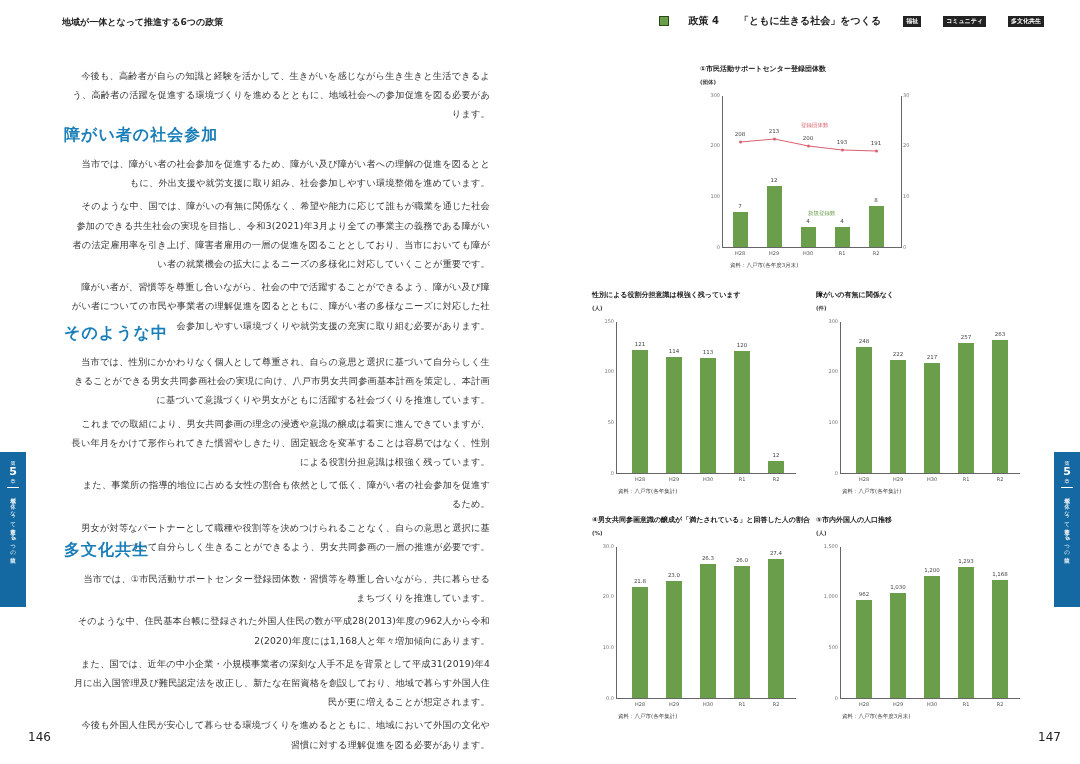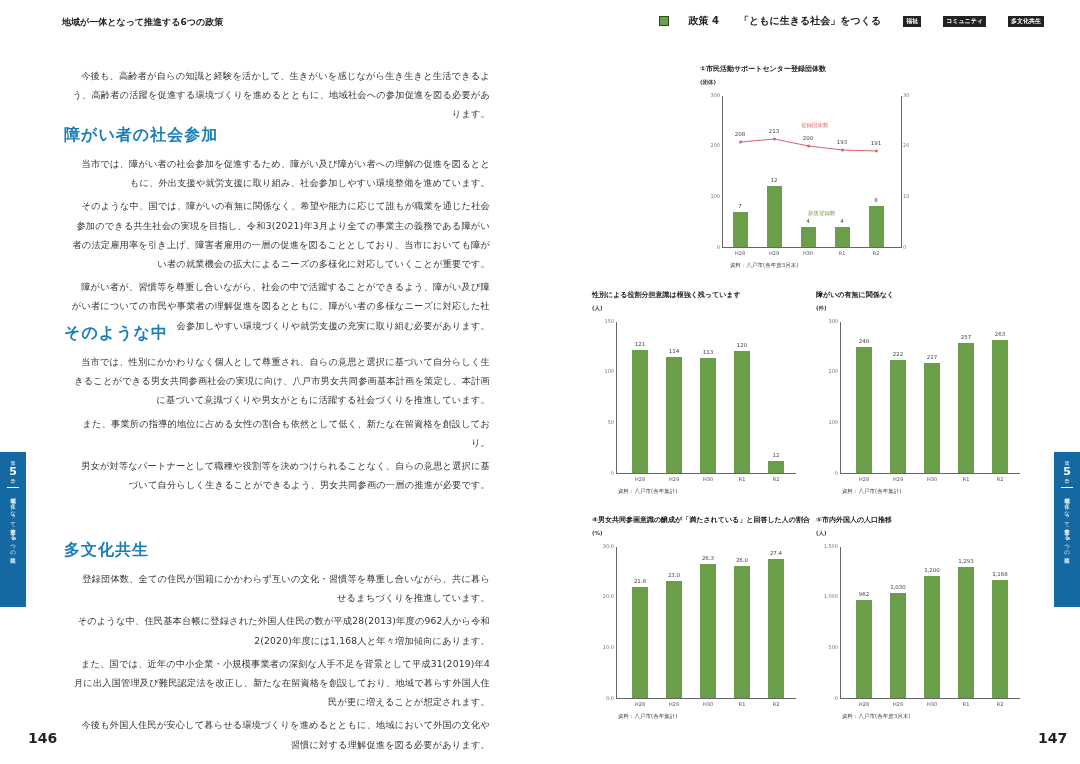--- a/index.html
+++ b/index.html
@@ -17,21 +17,21 @@
     position: absolute; right: 36px; top: 14px; display: flex; align-items: center; gap: 20px;
     font-size: 10px; font-weight: bold; color: #222;
   }
   .policy-square { width: 10px; height: 10px; background: #6a9e4b; border: 1px solid #2d4a1c; display: inline-block; }
   .tag { background: #222; color: #fff; font-size: 6px; padding: 1px 3px; margin-left: 2px; font-weight: bold; }
 
   .body-text { position: absolute; left: 64px; width: 430px; font-size: 9.2px; line-height: 19.2px; color: #333; letter-spacing: 0.2px; }
   .body-text p { text-indent: 1em; margin: 4px; text-align: right; }
   .section-heading { position: absolute; left: 64px; font-size: 16px; font-weight: bold; color: #1a7fb8; letter-spacing: 1px; }
 
-  .page-num { position: absolute; font-size: 14px; font-weight: bold; color: #222; }
+  .page-num { position: absolute; font-size: 12px; font-weight: normal; color: #222; }
 
   .side-tab {
     position: absolute; width: 26px; height: 155px; background: #1569a3; color: #fff;
     display: flex; flex-direction: column; align-items: center; padding-top: 8px;
   }
   .side-tab .chap { font-size: 5px; }
   .side-tab .num { font-size: 11px; font-weight: bold; line-height: 12px; }
   .side-tab .line { width: 12px; height: 1px; background: #fff; margin: 3px 0; }
   .side-tab .vtext { writing-mode: vertical-rl; font-size: 5.5px; line-height: 7px; margin-top: 2px; }
 
@@ -58,27 +58,28 @@
   <div class="section-heading" style="top:125px;">障がい者の社会参加</div>
   <div class="body-text" style="top:150px;">
     <p>当市では、障がい者の社会参加を促進するため、障がい及び障がい者への理解の促進を図るとともに、外出支援や就労支援に取り組み、社会参加しやすい環境整備を進めています。</p>
     <p>そのような中、国では、障がいの有無に関係なく、希望や能力に応じて誰もが職業を通じた社会参加のできる共生社会の実現を目指し、令和3(2021)年3月より全ての事業主の義務である障がい者の法定雇用率を引き上げ、障害者雇用の一層の促進を図ることとしており、当市においても障がい者の就業機会の拡大によるニーズの多様化に対応していくことが重要です。</p>
     <p>障がい者が、習慣等を尊重し合いながら、社会の中で活躍することができるよう、障がい及び障がい者についての市民や事業者の理解促進を図るとともに、障がい者の多様なニーズに対応した社会参加しやすい環境づくりや就労支援の充実に取り組む必要があります。</p>
   </div>
 
   <div class="section-heading" style="top:323px;">そのような中</div>
   <div class="body-text" style="top:348px;">
     <p>当市では、性別にかかわりなく個人として尊重され、自らの意思と選択に基づいて自分らしく生きることができる男女共同参画社会の実現に向け、八戸市男女共同参画基本計画を策定し、本計画に基づいて意識づくりや男女がともに活躍する社会づくりを推進しています。</p>
-    <p>また、事業所の指導的地位に占める女性の割合も依然として低く、新たな在留資格を創設しており。</p>
+    <p>これまでの取組により、男女共同参画の理念の浸透や意識の醸成は着実に進んできていますが、長い年月をかけて形作られてきた慣習やしきたり、固定観念を変革することは容易ではなく、性別による役割分担意識は根強く残っています。</p>
+    <p>また、事業所の指導的地位に占める女性の割合も依然として低く、障がい者の社会参加を促進するため。</p>
     <p>男女が対等なパートナーとして職種や役割等を決めつけられることなく、自らの意思と選択に基づいて自分らしく生きることができるよう、男女共同参画の一層の推進が必要です。</p>
   </div>
 
   <div class="section-heading" style="top:540px;">多文化共生</div>
   <div class="body-text" style="top:565px;">
-    <p>登録団体数、全ての住民が国籍にかかわらず互いの文化・習慣等を尊重し合いながら、共に暮らせるまちづくりを推進しています。</p>
+    <p>当市では、①市民活動サポートセンター登録団体数・習慣等を尊重し合いながら、共に暮らせるまちづくりを推進しています。</p>
     <p>そのような中、住民基本台帳に登録された外国人住民の数が平成28(2013)年度の962人から令和2(2020)年度には1,168人と年々増加傾向にあります。</p>
     <p>また、国では、近年の中小企業・小規模事業者の深刻な人手不足を背景として平成31(2019)年4月に出入国管理及び難民認定法を改正し、新たな在留資格を創設しており、地域で暮らす外国人住民が更に増えることが想定されます。</p>
     <p>今後も外国人住民が安心して暮らせる環境づくりを進めるとともに、地域において外国の文化や習慣に対する理解促進を図る必要があります。</p>
   </div>
 
   <div class="page-num" style="left:28px; top:730px;">146</div>
 
   <div class="side-tab" style="left:0; top:452px;">
     <span class="chap">第</span>
     <span class="num">5</span>

